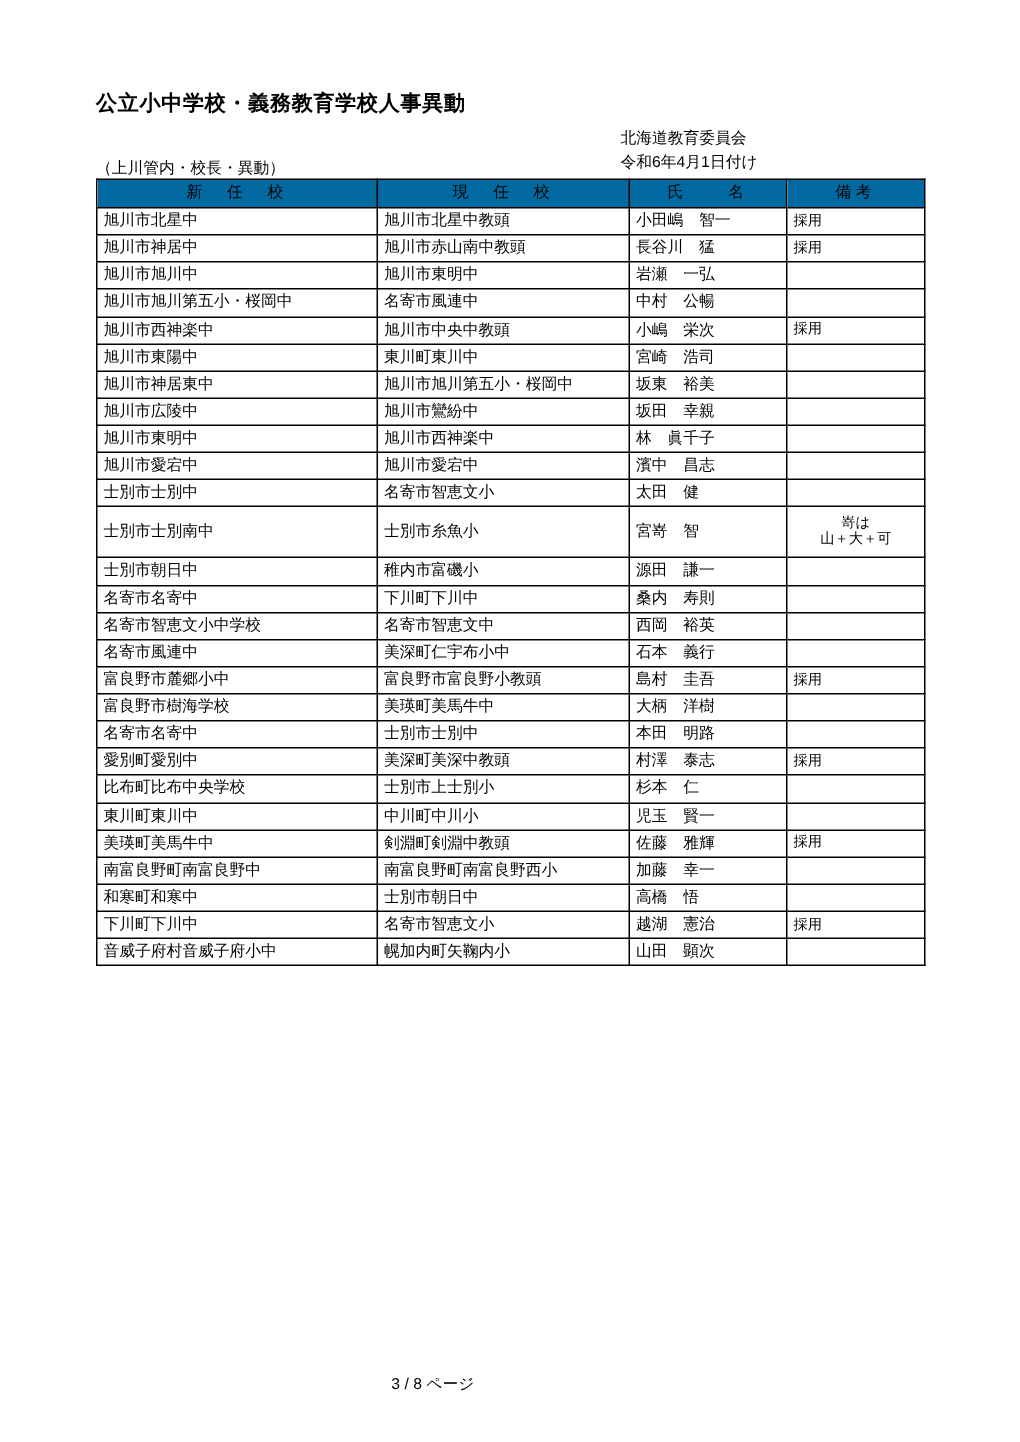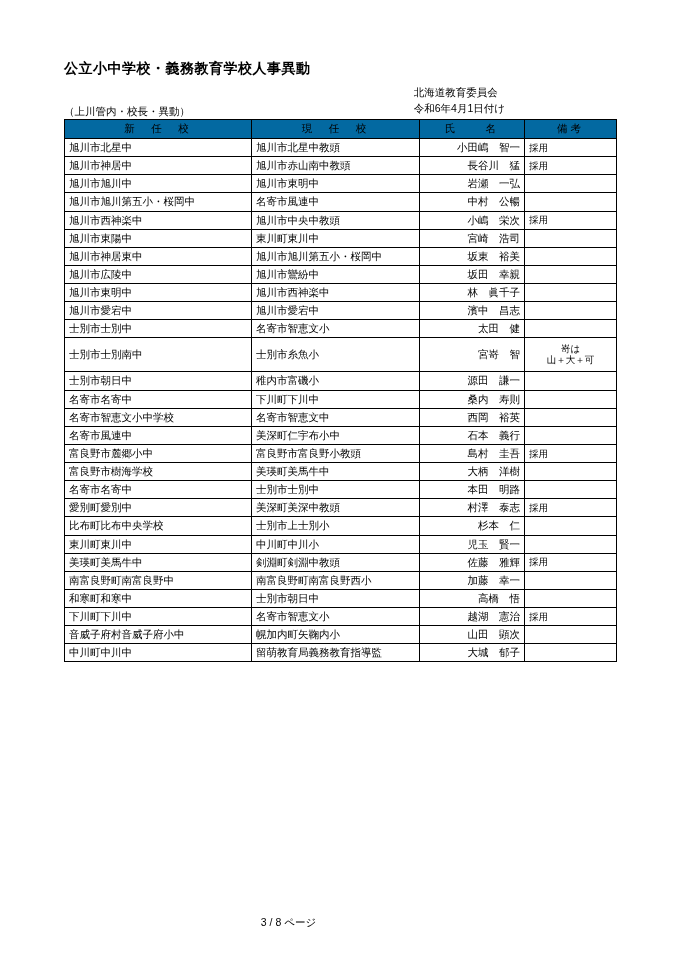--- a/index.html
+++ b/index.html
@@ -79,21 +79,21 @@
     height: 19px;
   }
   col.c-new { width: 187px; }
   col.c-cur { width: 168px; }
   col.c-name { width: 105px; }
   col.c-note { width: 92px; }
   td.cell-new, td.cell-cur {
     text-align: left;
   }
   td.cell-name {
-    text-align: right;
+    text-align: left;
     padding-left: 12px;
     margin-left: 42px;
   }
   td.cell-note {
     text-align: left;
     padding-left: 6px;
     font-size: 9.5px;
   }
   tr.tall td {
     height: 34px;
@@ -301,25 +301,19 @@
             <td class="cell-cur">名寄市智恵文小</td>
             <td class="cell-name">越湖　憲治</td>
             <td class="cell-note">採用</td>
           </tr>
           <tr>
             <td class="cell-new">音威子府村音威子府小中</td>
             <td class="cell-cur">幌加内町矢鞠内小</td>
             <td class="cell-name">山田　顕次</td>
             <td class="cell-note"></td>
           </tr>
-          <tr>
-            <td class="cell-new">中川町中川中</td>
-            <td class="cell-cur">留萌教育局義務教育指導監</td>
-            <td class="cell-name">大城　郁子</td>
-            <td class="cell-note"></td>
-          </tr>
         </tbody>
     </table>
   </div>
 
   <div class="footer">3 / 8 ページ</div>
 
 </div>
 
 </body></html>

